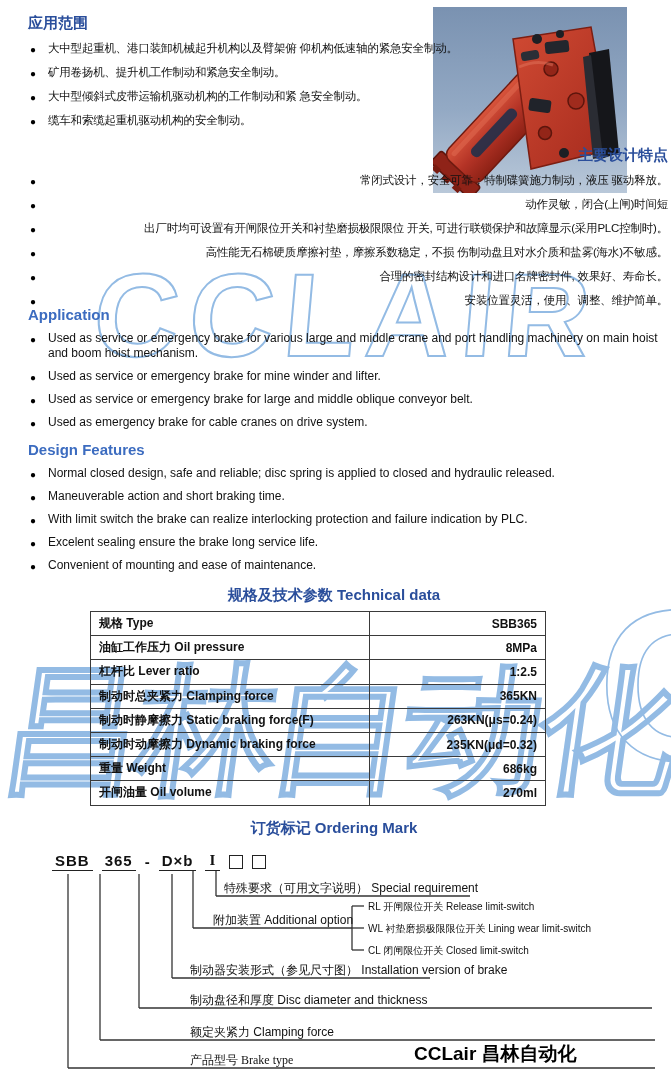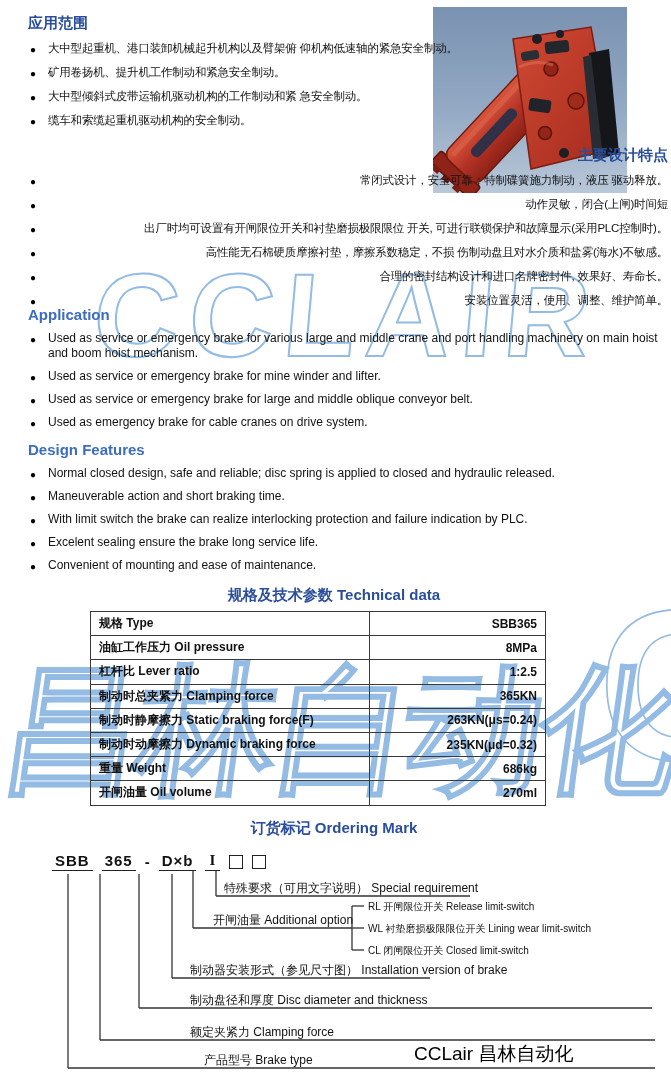--- a/index.html
+++ b/index.html
@@ -53,21 +53,21 @@
   #order-code{position:absolute;left:52px;top:12px;font-size:15px;font-weight:bold;
     display:flex;align-items:flex-end;gap:9px;}
   .code-part{border-bottom:1.6px solid #222;padding:0 3px 1px 3px;letter-spacing:1px;}
   .code-dash{padding-bottom:1px;}
   .code-i{font-family:"Liberation Serif",serif;padding:0 4px 1px 4px;}
   .code-box{width:12px;height:12px;border:1.4px solid #222;margin-bottom:2px;display:inline-block;}
   .olabel{position:absolute;font-size:12px;white-space:nowrap;color:#111;}
   .opt{position:absolute;font-size:10px;white-space:nowrap;color:#111;}
   
   #footer-logo{position:absolute;z-index:3;left:414px;top:1041px;
-    font-size:19px;font-weight:normal;color:#000;white-space:nowrap;}
+    font-size:19px;font-weight:bold;color:#000;white-space:nowrap;}
 </style>
 </head>
 <body>
 
 <div id="page">
 
   <div id="wm-cclair" class="wm">CCLAIR</div>
   <div id="wm-cn" class="wm">昌林自动化</div>
   <div id="wm-c" class="wm">C</div>
 
@@ -227,25 +227,25 @@
       <span class="code-part">SBB</span>
       <span class="code-part">365</span>
       <span class="code-dash">-</span>
       <span class="code-part">D×b</span>
       <span class="code-part code-i">I</span>
       <span class="code-box"></span>
       <span class="code-box"></span>
     </div>
 
     <div class="olabel" style="left:224px;top:40px;">特殊要求（可用文字说明） Special requirement</div>
-    <div class="olabel" style="left:213px;top:72px;">开闸油量  Additional option</div>
+    <div class="olabel" style="left:213px;top:72px;">附加装置  Additional option</div>
     <div class="opt" style="left:368px;top:60px;">RL 开闸限位开关  Release limit-switch</div>
     <div class="opt" style="left:368px;top:82px;">WL 衬垫磨损极限限位开关  Lining wear limit-switch</div>
     <div class="opt" style="left:368px;top:104px;">CL 闭闸限位开关 Closed limit-switch</div>
     <div class="olabel" style="left:190px;top:122px;">制动器安装形式（参见尺寸图） Installation version of brake</div>
     <div class="olabel" style="left:190px;top:152px;">制动盘径和厚度  Disc diameter and thickness</div>
     <div class="olabel" style="left:190px;top:184px;">额定夹紧力  Clamping force</div>
-    <div class="olabel" style="left:204px;top:212px;">产品型号  Brake type</div>
+    <div class="olabel" style="left:190px;top:212px;font-family:Liberation Serif, serif;">产品型号  Brake type</div>
   </div>
 
   <div id="footer-logo">CCLair 昌林自动化</div>
 
 </div>
 
 </body></html>

